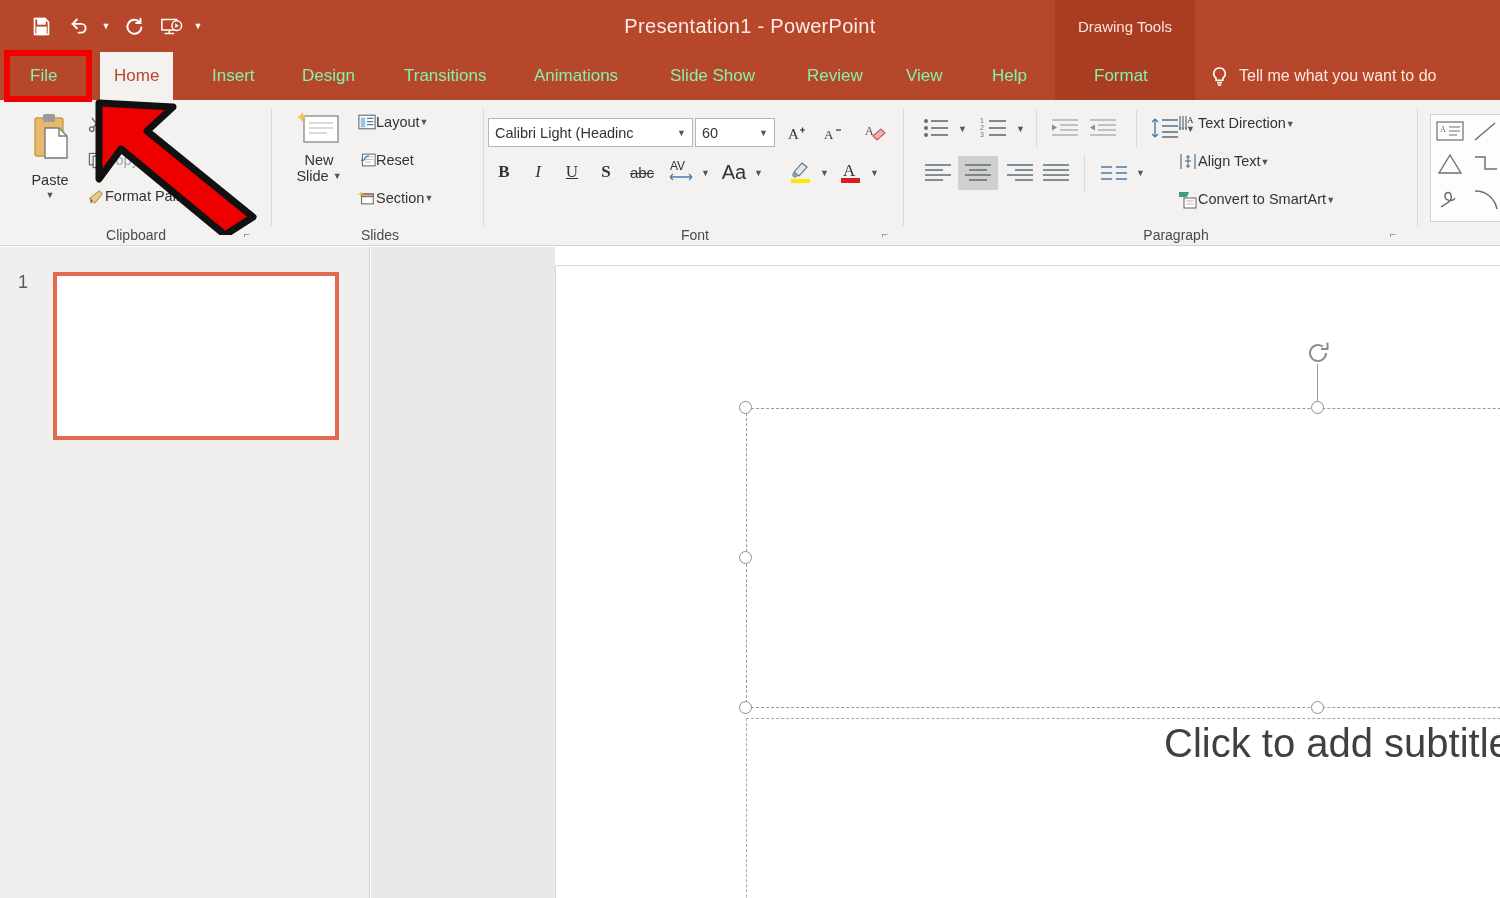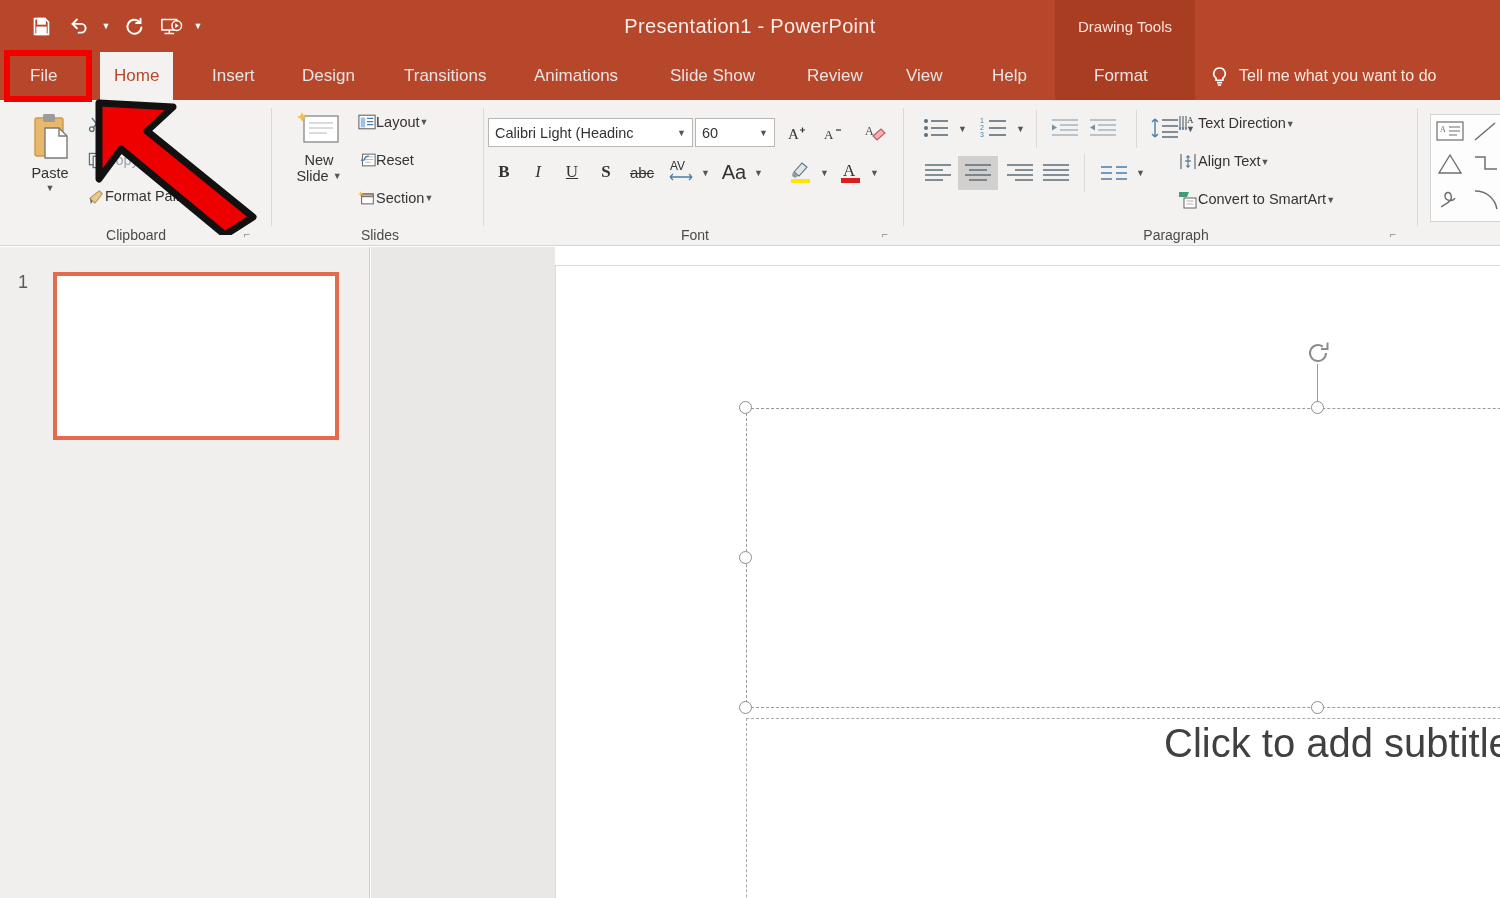--- a/index.html
+++ b/index.html
@@ -44,21 +44,21 @@
     position: absolute; left: 0; top: 52px; width: 1500px; height: 48px;
     background: #b7472a;
   }
   .ctx-tabstrip-bg {
     position: absolute; left: 1055px; top: 0; width: 140px; height: 48px;
     background: #a93d22;
   }
   .tab {
     position: absolute; top: 0; height: 48px;
     display: flex; align-items: center; justify-content: center;
-    color: #e5e5e5; font-size: 17px; padding: 0 14px; white-space: nowrap;
+    color: #86efac; font-size: 17px; padding: 0 14px; white-space: nowrap;
   }
   .tab.active {
     background: #f3f2f1; color: #b7472a;
   }
   .tellme {
     position: absolute; left: 1210px; top: 0; height: 48px;
     display: flex; align-items: center; gap: 10px; color: #fde9e3; font-size: 16px;
     white-space: nowrap;
   }
   .tellme .bulb { color: #fff; display: flex; align-items: center; }
@@ -232,21 +232,21 @@
     <div class="group" style="left:0px; width:272px;">
       <div class="bigbtn" style="left:14px; top:12px; width:72px;">
         <span class="icon">
           <svg width="46" height="52" viewBox="0 0 46 52">
             <rect x="8" y="6" width="28" height="38" rx="2" fill="#e8b96a" stroke="#c89a49" stroke-width="1.4"></rect>
             <rect x="16" y="2" width="12" height="8" rx="1.5" fill="#9b9b9b"></rect>
             <path d="M18 16h14l8 8v22H18z" fill="#ffffff" stroke="#7a7a7a" stroke-width="1.4"></path>
             <path d="M32 16v8h8" fill="none" stroke="#7a7a7a" stroke-width="1.4"></path>
           </svg>
         </span>
-        <span style="margin-top:1px;">Paste</span>
+        <span style="margin-top:8px;">Paste</span>
         <span class="caret" style="margin-top:2px;">▼</span>
       </div>
       <div class="smallbtn" style="left:88px; top:16px;">
         <span class="icon">
           <svg width="17" height="17" viewBox="0 0 18 18" fill="none" stroke="#5e6d77" stroke-width="1.4">
             <circle cx="4" cy="14" r="2.4"></circle>
               <circle cx="14" cy="14" r="2.4"></circle>
             <path d="M5.6 12.4L14 2M12.4 12.4L4 2"></path>
           </svg>
         </span>

